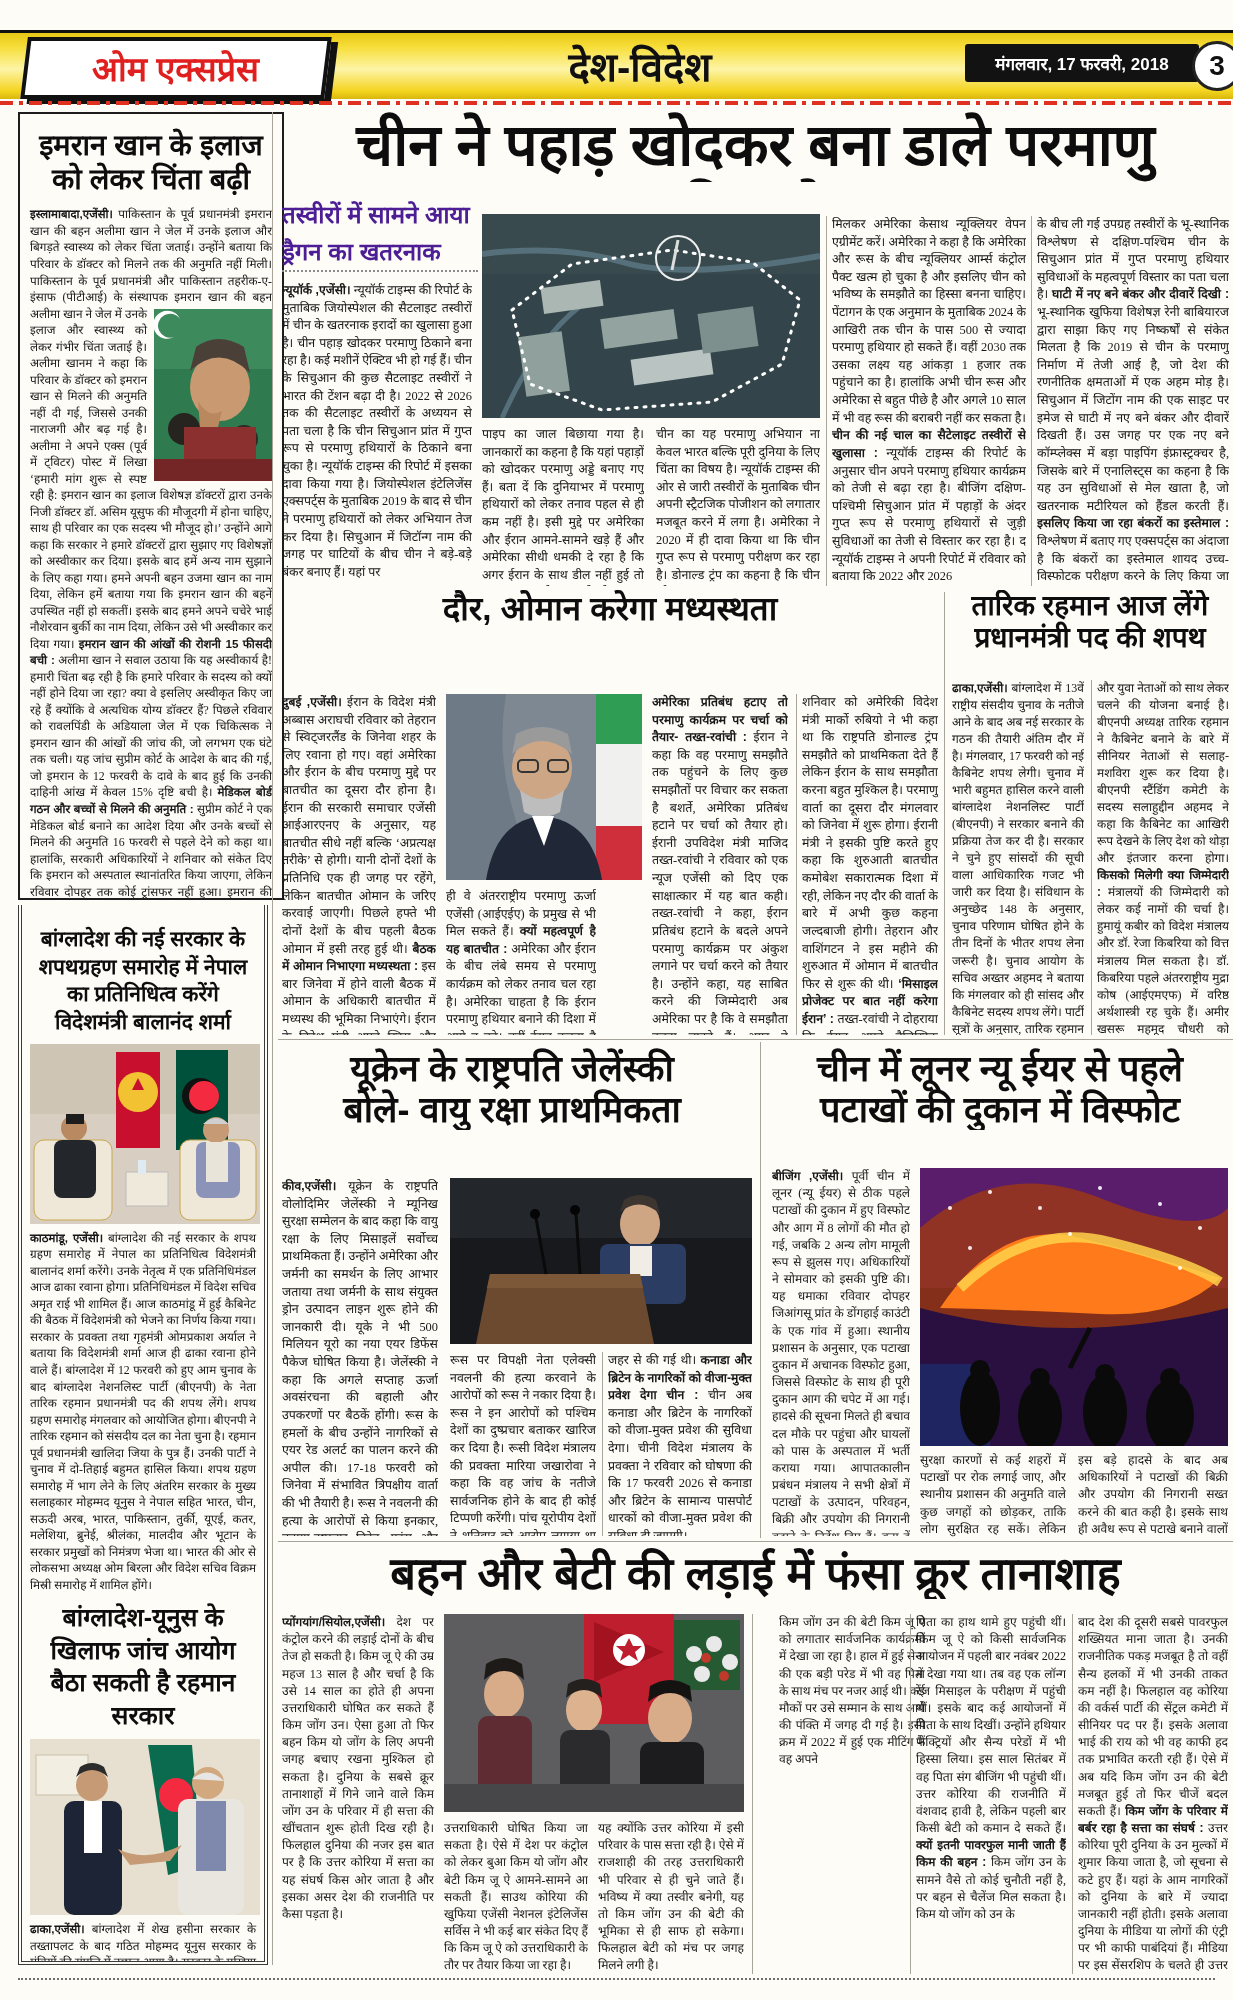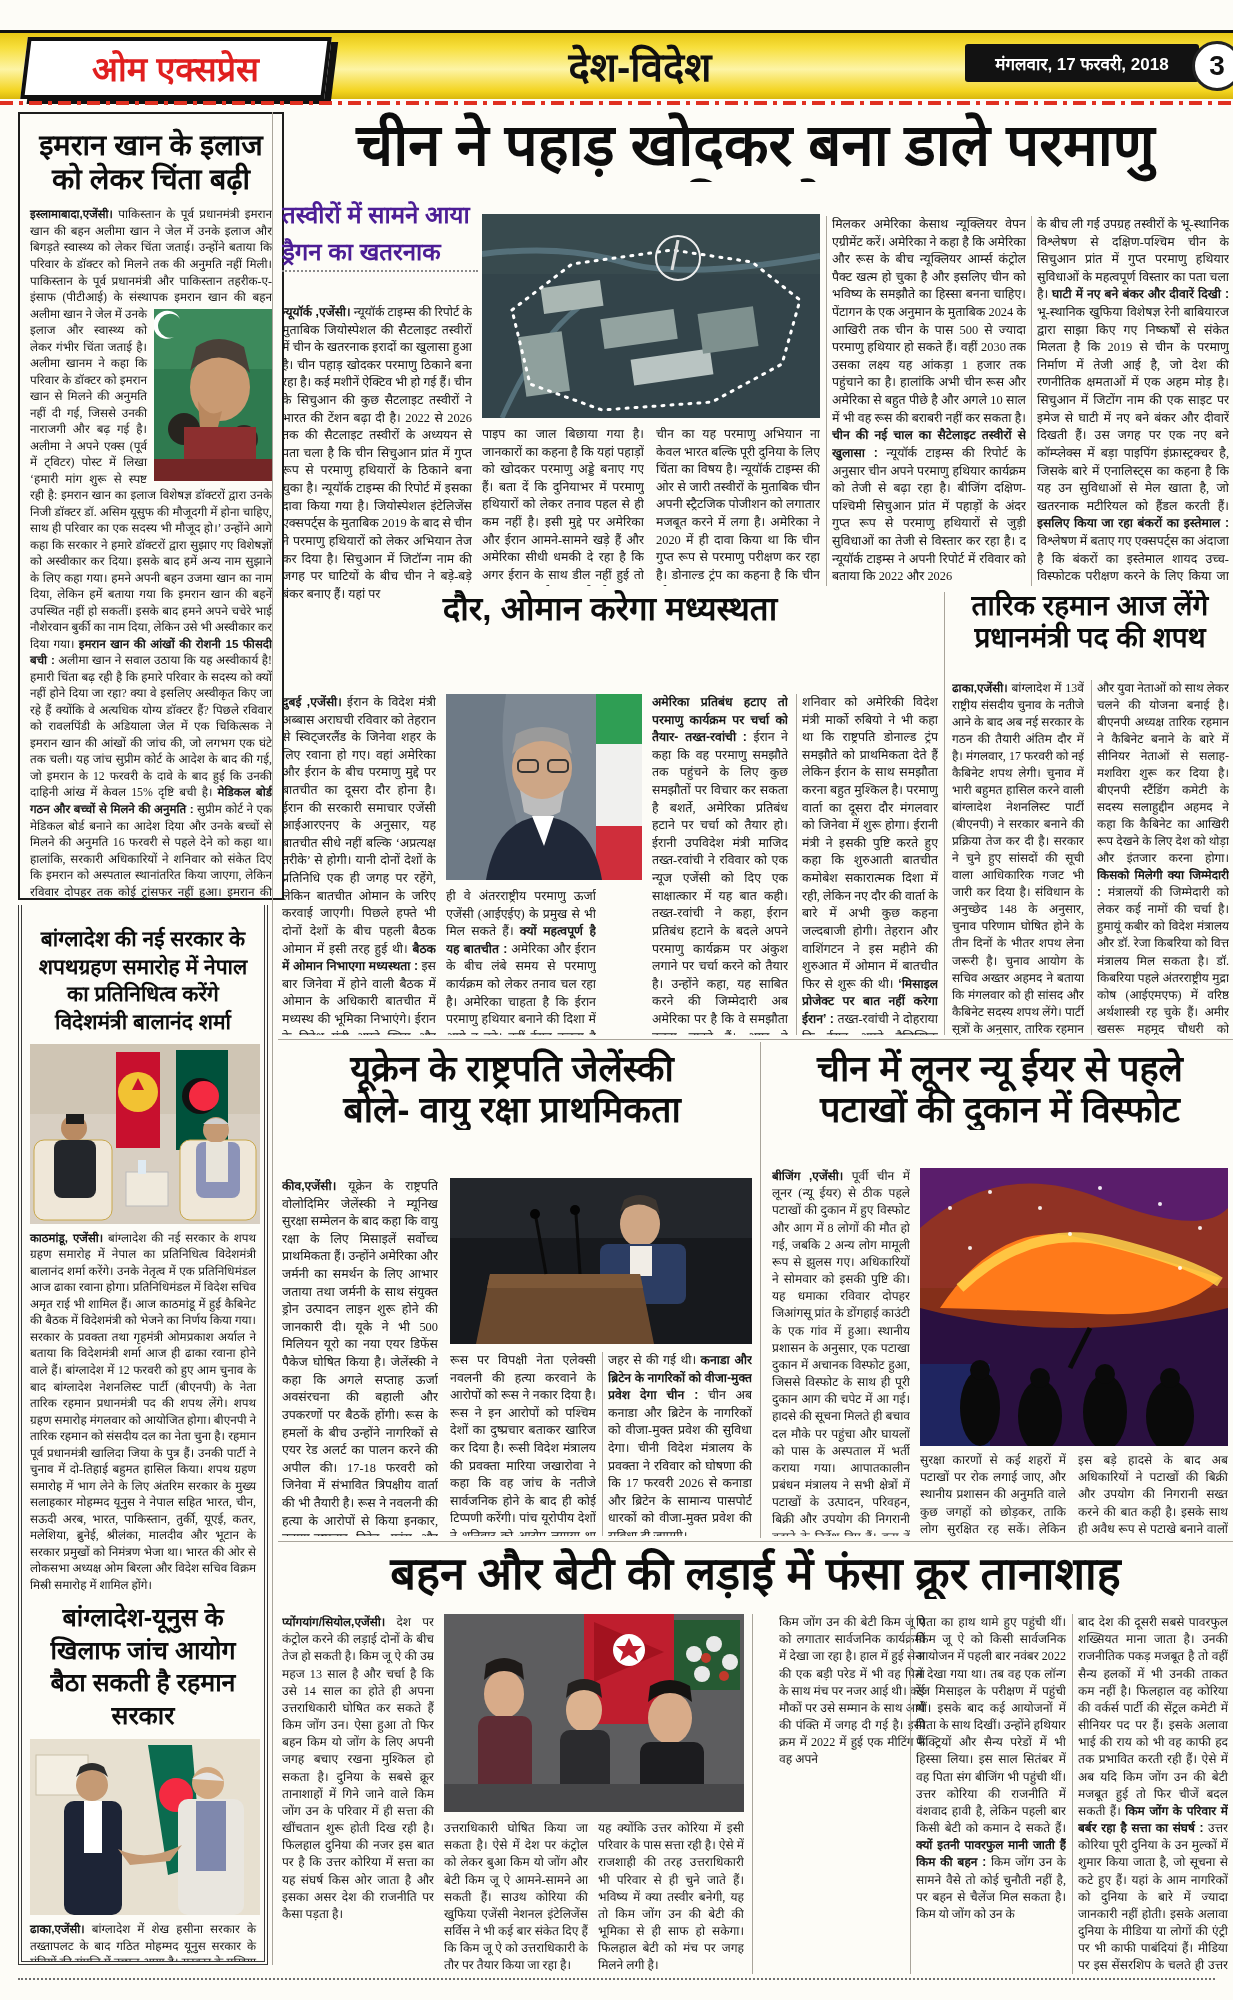--- a/index.html
+++ b/index.html
@@ -131,21 +131,21 @@
         <span>बांग्लादेश में शेख हसीना सरकार के तख्तापलट के बाद गठित मोहम्मद यूनुस सरकार के मंत्रियों की संपत्ति में उछाल आया है। सरकार के मुखिया यूनुस की संपत्ति में एक साल में लगभग 11 फीसदी की बढ़ोतरी हुई है। यूनुस की संपत्ति अब कुल साढ़े 12 करोड़ रुपए हो गई है, इसमें लगभग 1 करोड़ 30 लाख रुपए का उछाल आया है। अंतरिम सरकार के टॉप 4 मंत्रियों में सबसे ज्यादा संपत्ति वृद्धि यूनुस की हुई है। दूसरे नंबर पर आवास मंत्री अदिलुर रहमान की संपत्ति में 1 करोड़ 23 लाख रुपए की वृद्धि हुई। यूनुस के 21 में से 18 मंत्रियों की संपत्ति बढ़ी है। सूत्रों के अनुसार नए पीएम रहमान अंतरिम सरकार के मंत्रियों की संपत्ति में इजाफे की जांच के लिए कमेटी गठित कर सकते हैं।</span>
       </div>
     </div>
   </div>
 
   <div class="vr" style="left:272px;top:112px;height:1853px;"></div>
 
   <div>
     <div class="abs hl" style="left:282px;top:112px;width:947px;height:70px;font-size:58px;">चीन ने पहाड़ खोदकर बना डाले परमाणु ठिकाने</div>
     <div class="abs kick" style="left:282px;top:196px;width:196px;height:74px;border-bottom:2px dotted #8a8a8a;">तस्वीरों में सामने आया ड्रैगन का खतरनाक इरादा</div>
-    <div class="abs col" style="left:282px;top:282px;width:190px;height:304px;margin-top:22px;">
+    <div class="abs col" style="left:282px;top:282px;width:190px;height:304px;">
       <span class="dl">न्यूयॉर्क ,एजेंसी।</span>
       <span>न्यूयॉर्क टाइम्स की रिपोर्ट के मुताबिक जियोस्पेशल की सैटलाइट तस्वीरों में चीन के खतरनाक इरादों का खुलासा हुआ है। चीन पहाड़ खोदकर परमाणु ठिकाने बना रहा है। कई मशीनें ऐक्टिव भी हो गई हैं। चीन के सिचुआन की कुछ सैटलाइट तस्वीरों ने भारत की टेंशन बढ़ा दी है। 2022 से 2026 तक की सैटलाइट तस्वीरों के अध्ययन से पता चला है कि चीन सिचुआन प्रांत में गुप्त रूप से परमाणु हथियारों के ठिकाने बना चुका है। न्यूयॉर्क टाइम्स की रिपोर्ट में इसका दावा किया गया है। जियोस्पेशल इंटेलिजेंस एक्सपर्ट्स के मुताबिक 2019 के बाद से चीन ने परमाणु हथियारों को लेकर अभियान तेज कर दिया है। सिचुआन में जिटॉन्ग नाम की जगह पर घाटियों के बीच चीन ने बड़े-बड़े बंकर बनाए हैं। यहां पर</span>
     </div>
     <svg class="abs photo" style="left:482px;top:214px;" width="338" height="204" viewBox="0 0 338 204">
       <rect width="338" height="204" fill="#33444a"></rect>
       <rect x="0" y="0" width="338" height="60" fill="#3c4f52" opacity="0.6"></rect>
       <path d="M0 40q80 -10 140 8t198 -6" stroke="#55707a" stroke-width="6" fill="none"></path>
       <path d="M20 204q40 -90 90 -120" stroke="#55707a" stroke-width="5" fill="none"></path>
       <rect x="60" y="70" width="60" height="26" fill="#aab7b3" transform="rotate(-8 90 83)"></rect>
       <rect x="120" y="100" width="74" height="30" fill="#93a3a0" transform="rotate(-8 157 115)"></rect>

